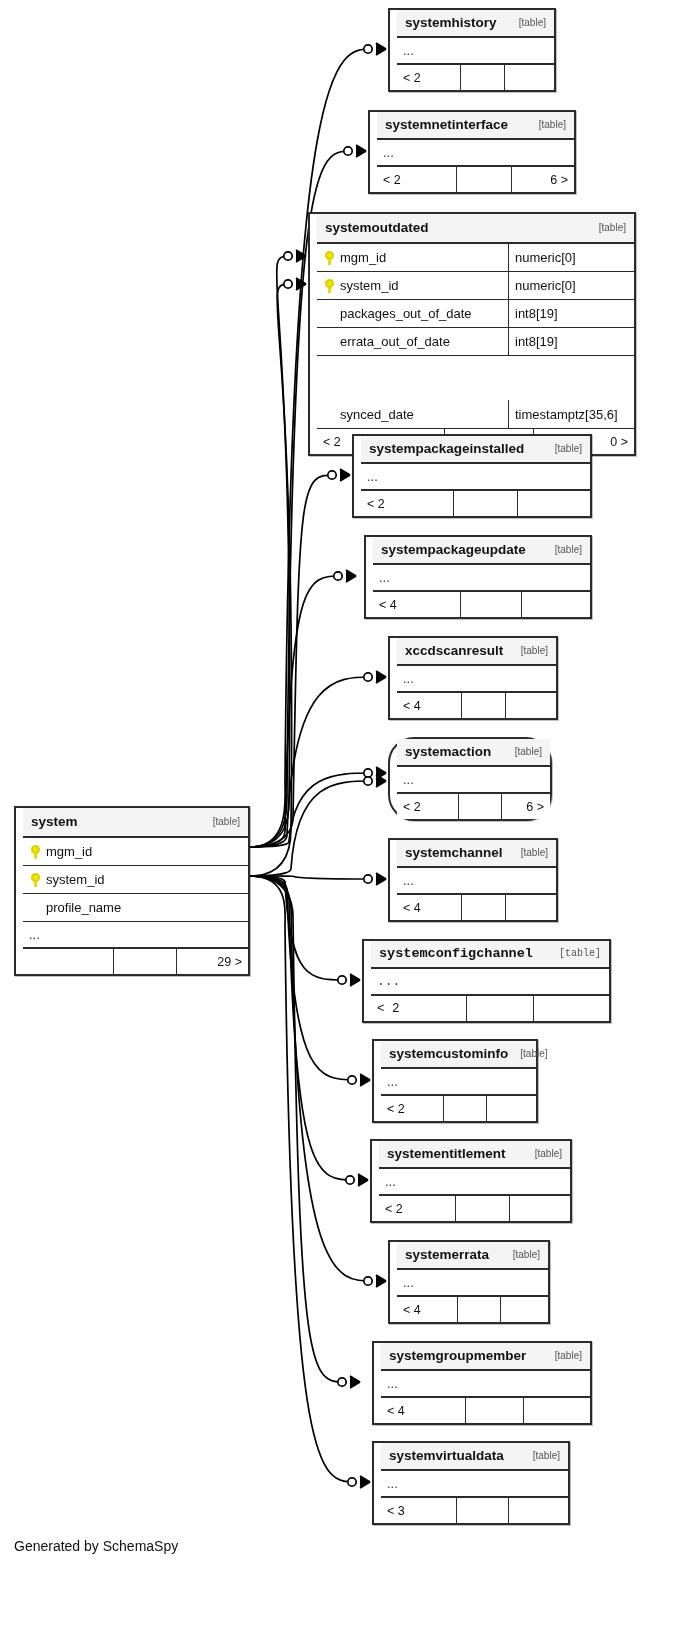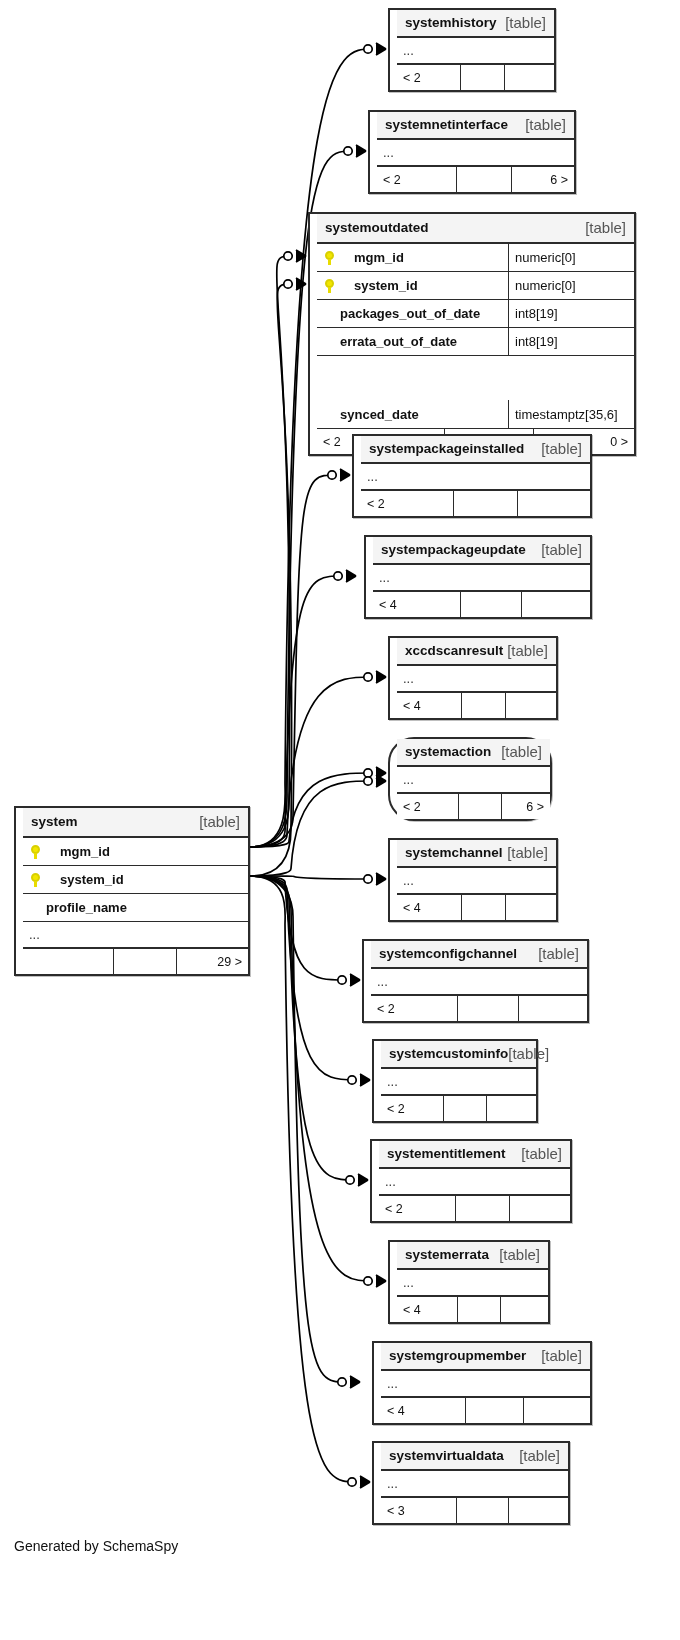--- a/index.html
+++ b/index.html
@@ -21,33 +21,33 @@
   }
   .tbl-title{
     display:flex;align-items:center;justify-content:space-between;
     background:#f4f4f4;
     border-bottom:2px solid #2b2b2b;
     padding:4px 8px 5px 8px;
     box-sizing:border-box;
     height:28px;
   }
   .tbl-name{font-weight:bold;font-size:13.5px;color:#111;white-space:nowrap;}
-  .tbl-tag{font-size:15px;color:#555;white-space:nowrap;}
+  .tbl-tag{font-size:10px;color:#555;margin-left:12px;white-space:nowrap;}
 
   .tbl-rows{display:block;}
   .row{
     display:flex;align-items:center;
     border-bottom:1px solid #2b2b2b;
     height:28px;box-sizing:border-box;
     background:#fff;
   }
   .row:last-child{border-bottom:none;margin-top:44px;}
   .col-name{
-    flex:1 1 auto;display:flex;align-items:center;gap:20px;
-    padding-left:8px;font-size:13px;color:#111;white-space:nowrap;overflow:hidden;font-weight:bold;
+    flex:1 1 auto;display:flex;align-items:center;gap:6px;
+    padding-left:8px;font-size:13px;color:#111;white-space:nowrap;overflow:hidden;
   }
   .col-type{
     flex:0 0 auto;
     border-left:1px solid #2b2b2b;
     padding-left:6px;padding-right:6px;
     font-size:13px;color:#111;white-space:nowrap;
     height:100%;display:flex;align-items:center;
     min-width:126px;box-sizing:border-box;
   }
   .key-icon{
@@ -310,21 +310,21 @@
         </div>
         <div class="tbl-rows">
           <div class="ellipsis-row">...</div>
         </div>
         <div class="footer-row">
           <div class="fcell left">&lt; 4</div>
           <div class="fcell mid"></div>
           <div class="fcell right"></div>
         </div>
       </div>
-      <div class="table-node" style="left: 362px; top: 939px; width: 227px;">
+      <div class="table-node" style="left: 362px; top: 939px; width: 249px; font-family: Liberation Mono, monospace;">
         <div class="tbl-title">
           <span class="tbl-name">systemconfigchannel</span>
           <span class="tbl-tag">[table]</span>
         </div>
         <div class="tbl-rows">
           <div class="ellipsis-row">...</div>
         </div>
         <div class="footer-row">
           <div class="fcell left">&lt; 2</div>
           <div class="fcell mid"></div>

